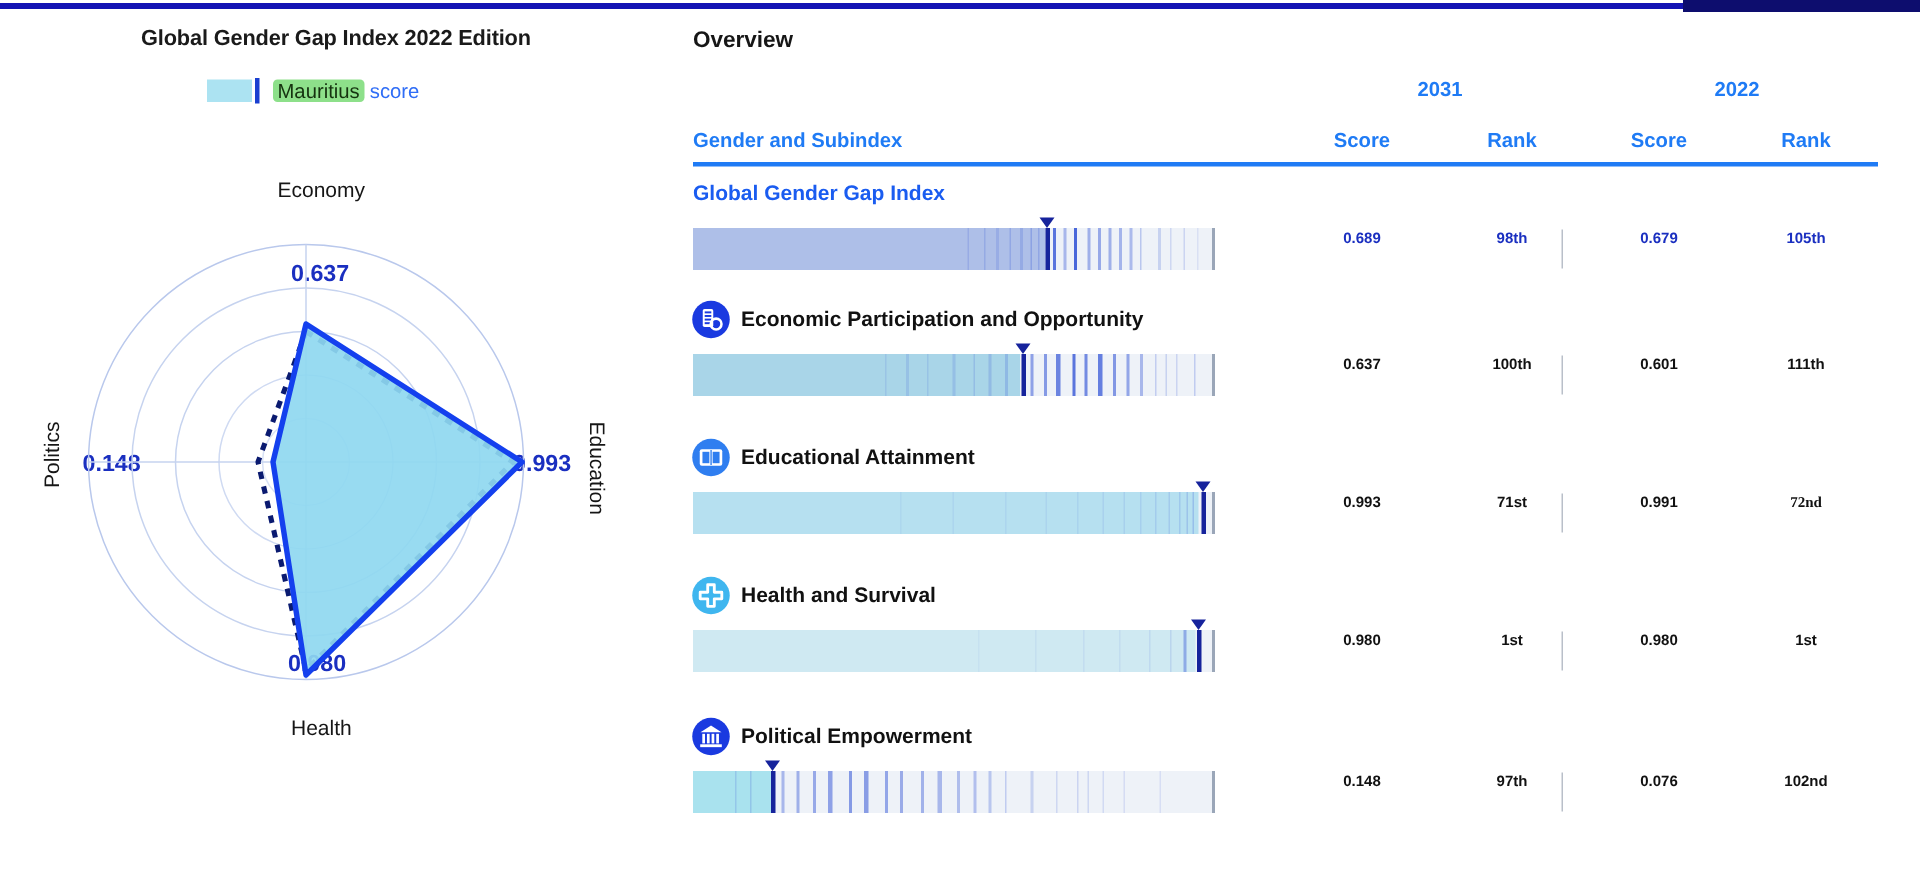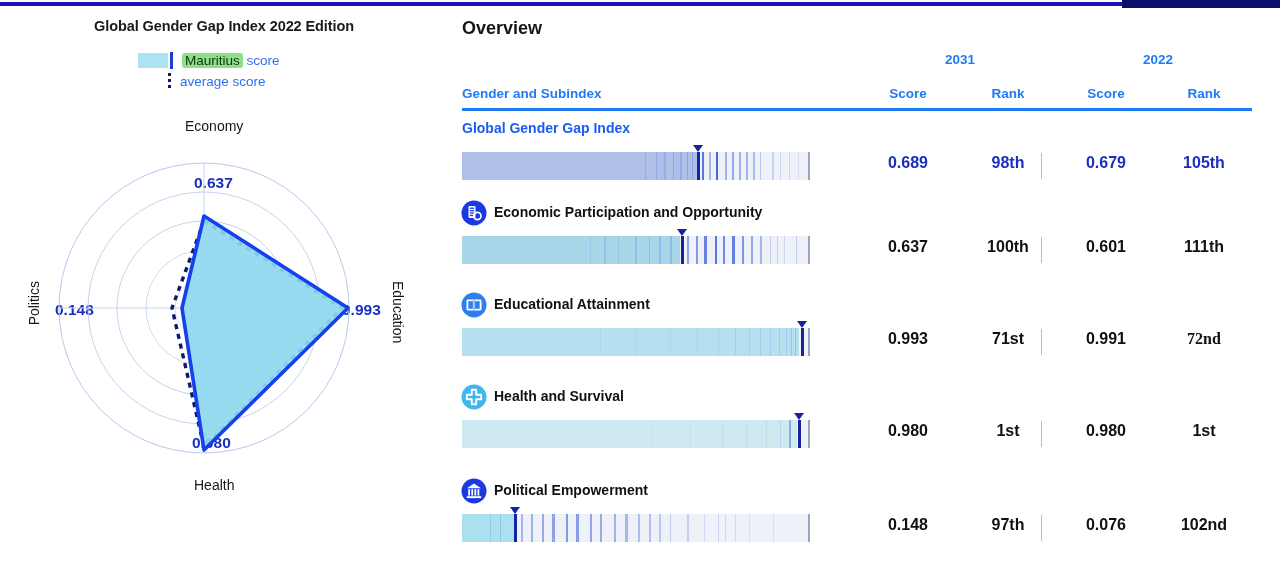--- a/index.html
+++ b/index.html
@@ -74,21 +74,21 @@
   }
   #radar-svg { position: absolute; left: 44px; top: 140px; }
 
   
   #right-panel {
     position: absolute; left: 448px; top: 8px;
     width: 832px; height: 575px;
   }
   .overview-title {
     position: absolute; top: 10px; left: 14px;
-    font-size: 18px; font-weight: bold; color: #161616;
+    font-size: 15px; font-weight: bold; color: #161616;
   }
   .hdr-year {
     position: absolute; top: 44px;
     font-size: 13.5px; font-weight: bold; color: #1f7bf5;
     text-align: center; width: 100px;
   }
   .hdr-year.y2023 { left: 462px; }
   .hdr-year.y2022 { left: 660px; }
 
   .hdr-cell {
@@ -148,21 +148,21 @@
   .marker-tri {
     position: absolute; top: -1px;
     width: 0; height: 0;
     border-left: 5px solid transparent;
     border-right: 5px solid transparent;
     border-top: 7px solid #16239c;
   }
 
   .num {
     position: absolute;
-    font-size: 16px; font-weight: bold;
+    font-size: 10px; font-weight: bold;
     text-align: center; width: 96px;
   }
   .num.s23 { left: 412px; }
   .num.r23 { left: 512px; }
   .num.s22 { left: 610px; }
   .num.r22 { left: 708px; }
   .num.blue { color: #1a2fc0; }
   .num.black { color: #111111; }
   .col-sep {
     position: absolute; left: 593px;
@@ -179,24 +179,20 @@
 
   <div id="left-panel">
 
     <div class="radar-title">Global Gender Gap Index 2022 Edition</div>
 
     <div class="legend">
       <div class="legend-row">
         <span class="legend-swatch"></span>
         <span class="legend-bar"></span>
         <span class="legend-text"><span class="legend-hl">Mauritius</span><span> score</span></span>
-      </div>
-      <div class="legend-row">
-        <span class="legend-dots"></span>
-        <span class="legend-text">average score</span>
       </div>
     </div>
 
     <div class="axis-label" style="left:185px; top:110px;">Economy</div>
     <div class="axis-value" style="left:194px; top:166px;">0.637</div>
 
     <div class="axis-label" style="left:390px; top:273px; writing-mode:vertical-rl;">Education</div>
     <div class="axis-value" style="left:342px; top:293px;">0.993</div>
 
     <div class="axis-label" style="left:194px; top:469px;">Health</div>

